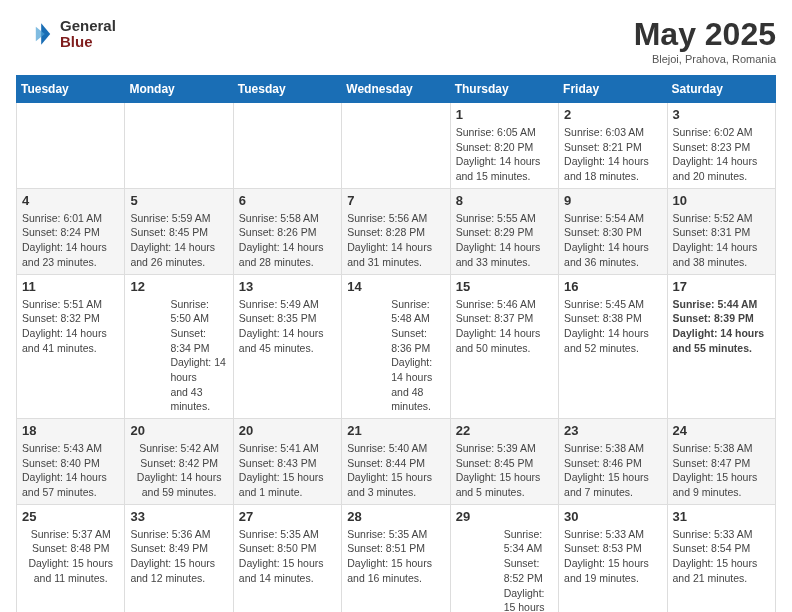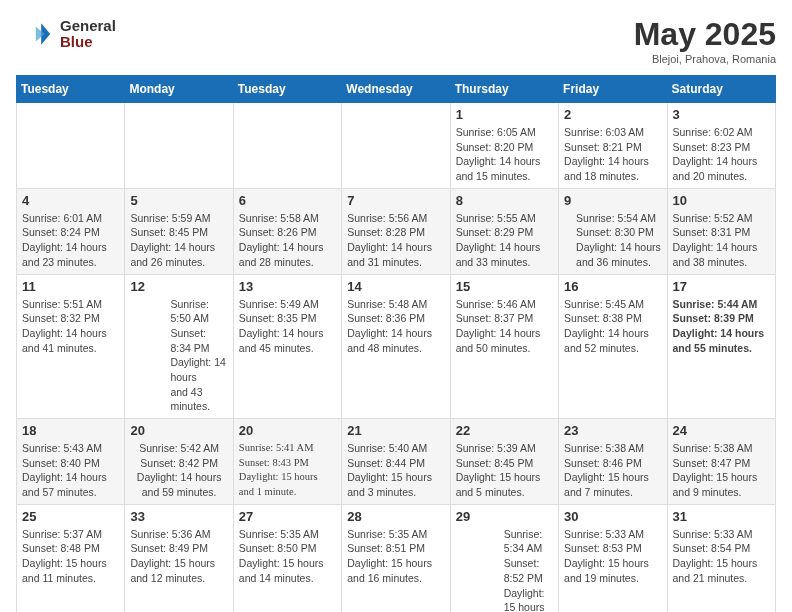--- a/index.html
+++ b/index.html
@@ -177,21 +177,21 @@
         </td>
         <td>
           <div class="day-num">8</div>
           <div class="day-info" style="white-space: pre-line;">Sunrise: 5:55 AM
 Sunset: 8:29 PM
 Daylight: 14 hours
 and 33 minutes.</div>
         </td>
         <td>
           <div class="day-num">9</div>
-          <div class="day-info" style="white-space: pre-line; margin-left: 12px;">Sunrise: 5:54 AM
+          <div class="day-info" style="white-space: pre-line;">Sunrise: 5:54 AM
 Sunset: 8:30 PM
 Daylight: 14 hours
 and 36 minutes.</div>
         </td>
         <td>
           <div class="day-num">10</div>
           <div class="day-info" style="white-space: pre-line;">Sunrise: 5:52 AM
 Sunset: 8:31 PM
 Daylight: 14 hours
 and 38 minutes.</div>
@@ -214,21 +214,21 @@
         </td>
         <td>
           <div class="day-num">13</div>
           <div class="day-info" style="white-space: pre-line;">Sunrise: 5:49 AM
 Sunset: 8:35 PM
 Daylight: 14 hours
 and 45 minutes.</div>
         </td>
         <td>
           <div class="day-num">14</div>
-          <div class="day-info" style="white-space: pre-line;">Sunrise: 5:48 AM
+          <div class="day-info" style="white-space: pre-line; margin-left: 44px;">Sunrise: 5:48 AM
 Sunset: 8:36 PM
 Daylight: 14 hours
 and 48 minutes.</div>
         </td>
         <td>
           <div class="day-num">15</div>
           <div class="day-info" style="white-space: pre-line;">Sunrise: 5:46 AM
 Sunset: 8:37 PM
 Daylight: 14 hours
 and 50 minutes.</div>
@@ -258,21 +258,21 @@
         </td>
         <td>
           <div class="day-num">20</div>
           <div class="day-info" style="white-space: pre-line; text-align: center;">Sunrise: 5:42 AM
 Sunset: 8:42 PM
 Daylight: 14 hours
 and 59 minutes.</div>
         </td>
         <td>
           <div class="day-num">20</div>
-          <div class="day-info" style="white-space: pre-line; font-family: Liberation Serif, serif;">Sunrise: 5:41 AM
+          <div class="day-info" style="white-space: pre-line;">Sunrise: 5:41 AM
 Sunset: 8:43 PM
 Daylight: 15 hours
 and 1 minute.</div>
         </td>
         <td>
           <div class="day-num">21</div>
           <div class="day-info" style="white-space: pre-line;">Sunrise: 5:40 AM
 Sunset: 8:44 PM
 Daylight: 15 hours
 and 3 minutes.</div>
@@ -295,21 +295,21 @@
           <div class="day-num">24</div>
           <div class="day-info" style="white-space: pre-line;">Sunrise: 5:38 AM
 Sunset: 8:47 PM
 Daylight: 15 hours
 and 9 minutes.</div>
         </td>
       </tr>
       <tr>
         <td>
           <div class="day-num">25</div>
-          <div class="day-info" style="white-space: pre-line;">Sunrise: 5:37 AM
+          <div class="day-info" style="white-space: pre-line; text-align: center;">Sunrise: 5:37 AM
 Sunset: 8:48 PM
 Daylight: 15 hours
 and 11 minutes.</div>
         </td>
         <td>
           <div class="day-num">33</div>
           <div class="day-info" style="white-space: pre-line;">Sunrise: 5:36 AM
 Sunset: 8:49 PM
 Daylight: 15 hours
 and 12 minutes.</div>

